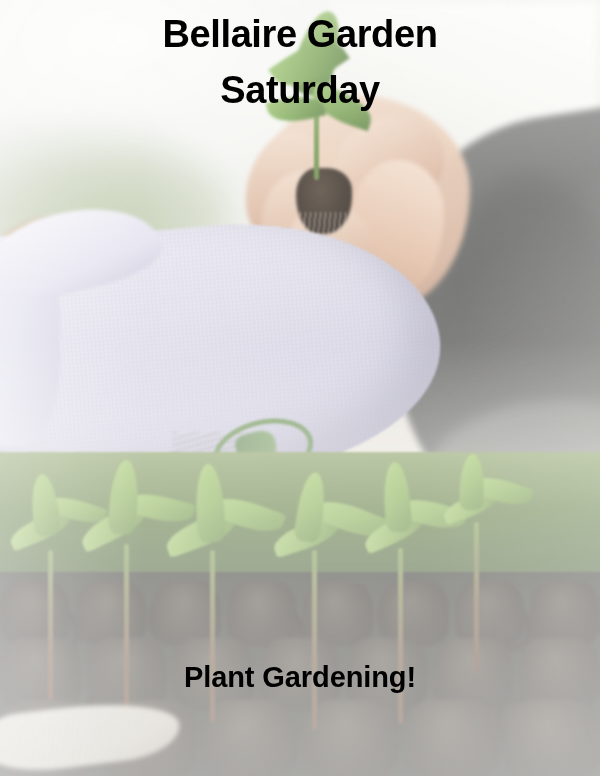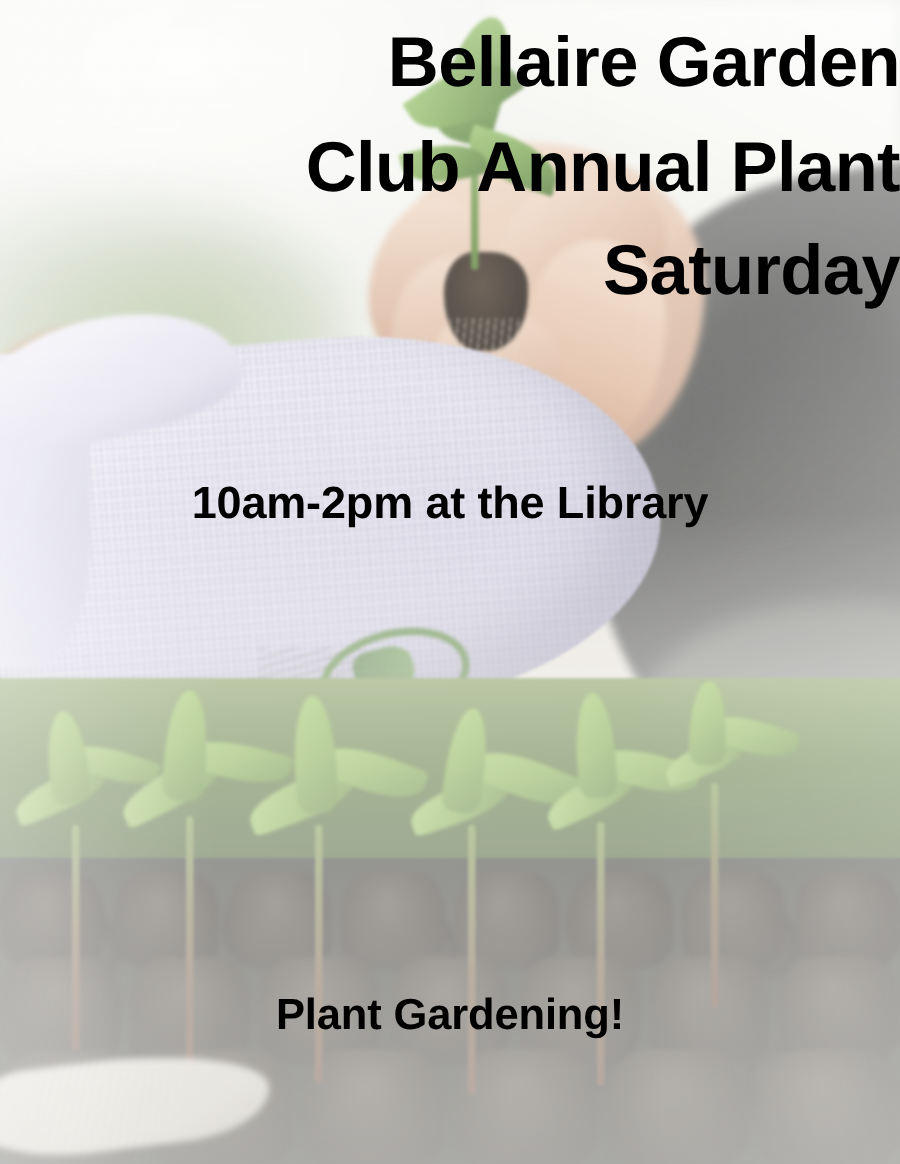--- a/index.html
+++ b/index.html
@@ -327,22 +327,22 @@
 
   
   .content {
     position: absolute;
     inset: 0;
     color: #000000;
   }
   .headline {
     position: absolute;
     left: 0; right: 0; top: 6px;
-    text-align: right;
-    font-size: 47px;
+    text-align: center;
+    font-size: 38px;
     font-weight: bold;
     line-height: 1.48;
     letter-spacing: -0.4px;
   }
   .headline .hl-line { display: block; }
 
   .eventinfo {
     position: absolute;
     left: 0; right: 0; top: 313px;
     text-align: center;
@@ -493,25 +493,23 @@
 
     <div class="soft-blur"></div>
     <div class="wash"></div>
     <div class="wash-lr"></div>
   </div>
 
   <div class="content">
 
     <div class="headline">
       <span class="hl-line">Bellaire Garden</span>
-      <span class="hl-line">Club Annual Plant</span>
       <span class="hl-line">Saturday</span>
     </div>
 
     <div class="eventinfo">
-      <span class="ei-line">10am-2pm at the Library</span>
     </div>
 
 
     <div class="closing">Plant Gardening!</div>
 
   </div>
 </div>
 
 </body></html>

